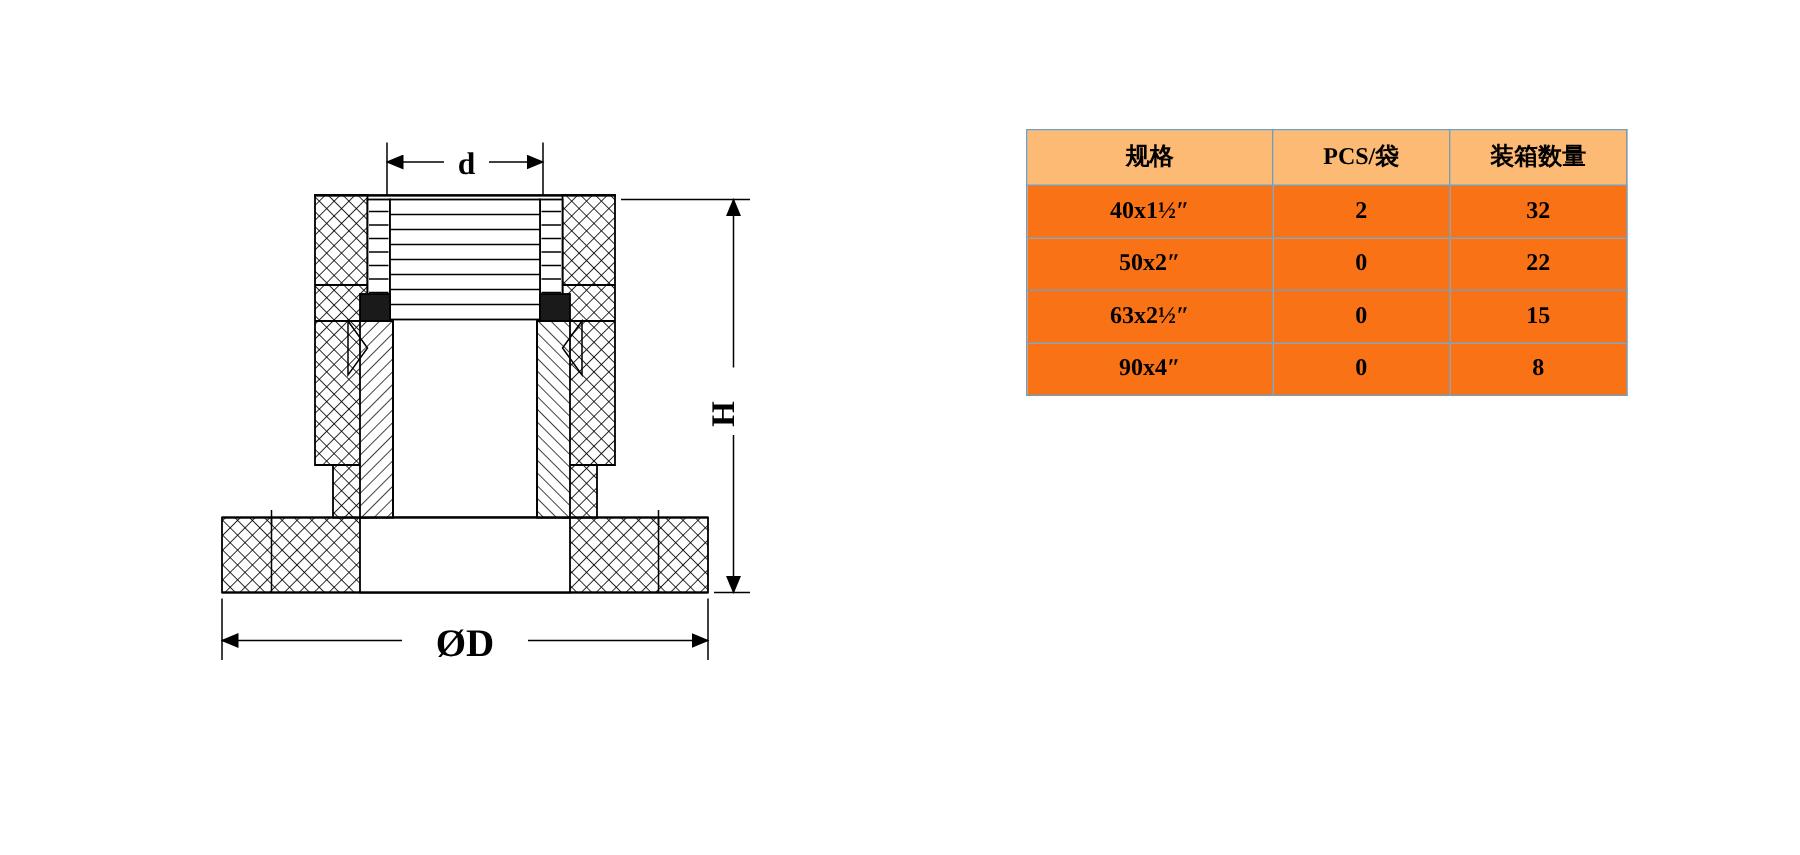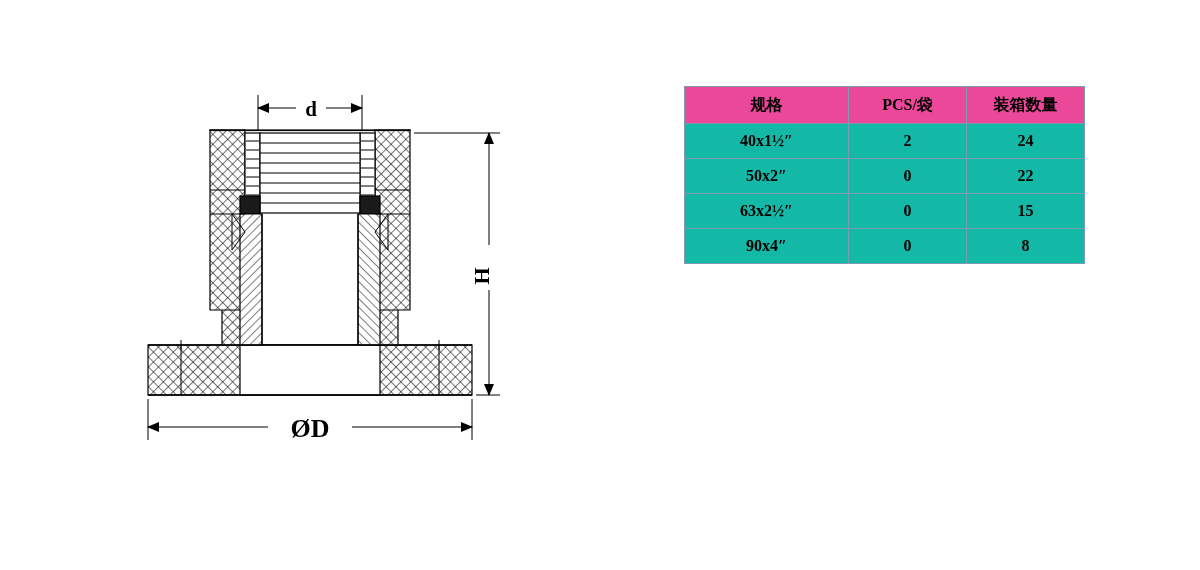--- a/index.html
+++ b/index.html
@@ -49,28 +49,28 @@
     font-family: "Liberation Serif", serif;
     font-weight: bold;
     color: #000000;
     height: 34px;
     padding: 0;
     font-size: 16px;
     line-height: 34px;
     white-space: nowrap;
   }
   table.spec-table thead th {
-    background: #ec4899;
+    background: #fdba74;
     font-size: 16px;
     height: 36px;
     line-height: 36px;
     text-align: center;
   }
   table.spec-table tbody td {
-    background: #14b8a6;
+    background: #f97316;
   }
   table.spec-table col.c1 { width: 164px; }
   table.spec-table col.c2 { width: 118px; }
   table.spec-table col.c3 { width: 118px; }
 
   .dim-label {
     font-family: "Liberation Serif", serif;
     font-weight: bold;
     fill: #000000;
   }
@@ -222,21 +222,21 @@
         <tr>
           <th>规格</th>
           <th>PCS/袋</th>
           <th>装箱数量</th>
         </tr>
       </thead>
       <tbody>
         <tr>
           <td>40x1½″</td>
           <td>2</td>
-          <td>24</td>
+          <td>32</td>
         </tr>
         <tr>
           <td>50x2″</td>
           <td>0</td>
           <td>22</td>
         </tr>
         <tr>
           <td>63x2½″</td>
           <td>0</td>
           <td>15</td>

